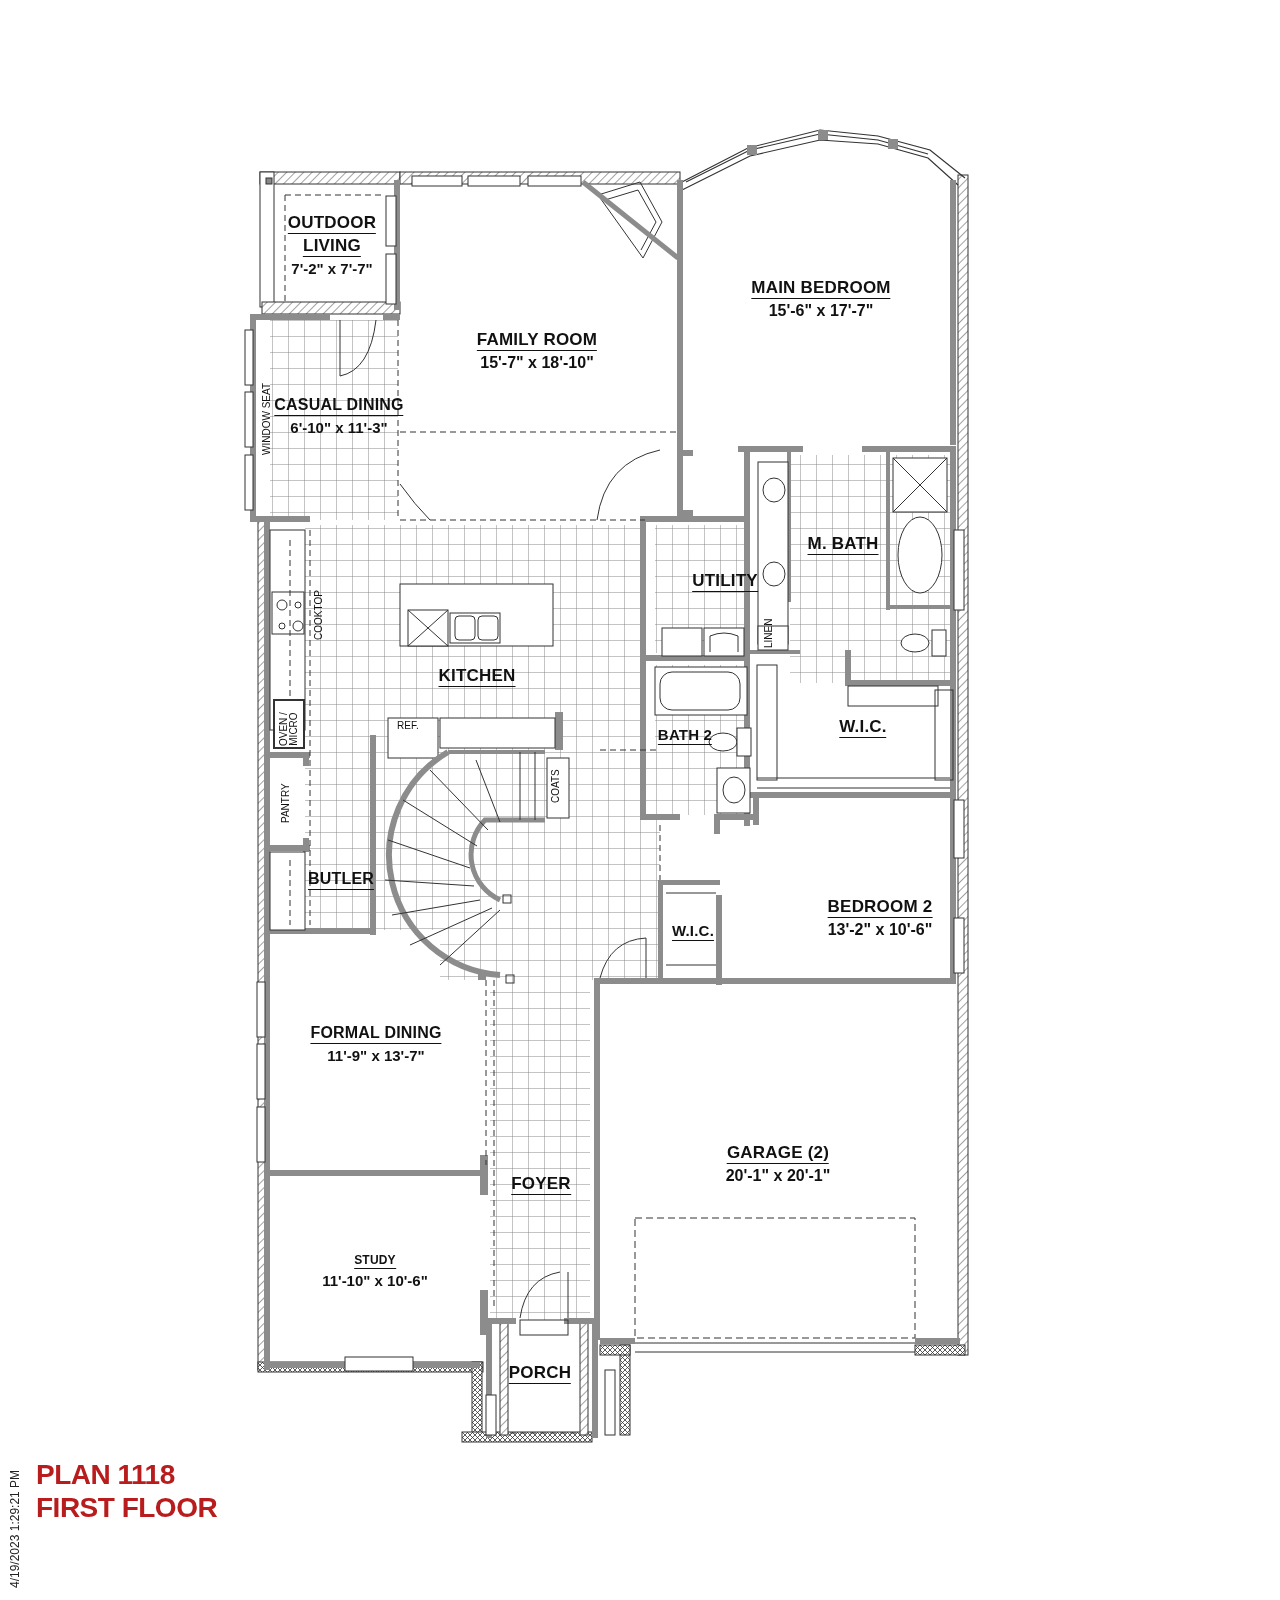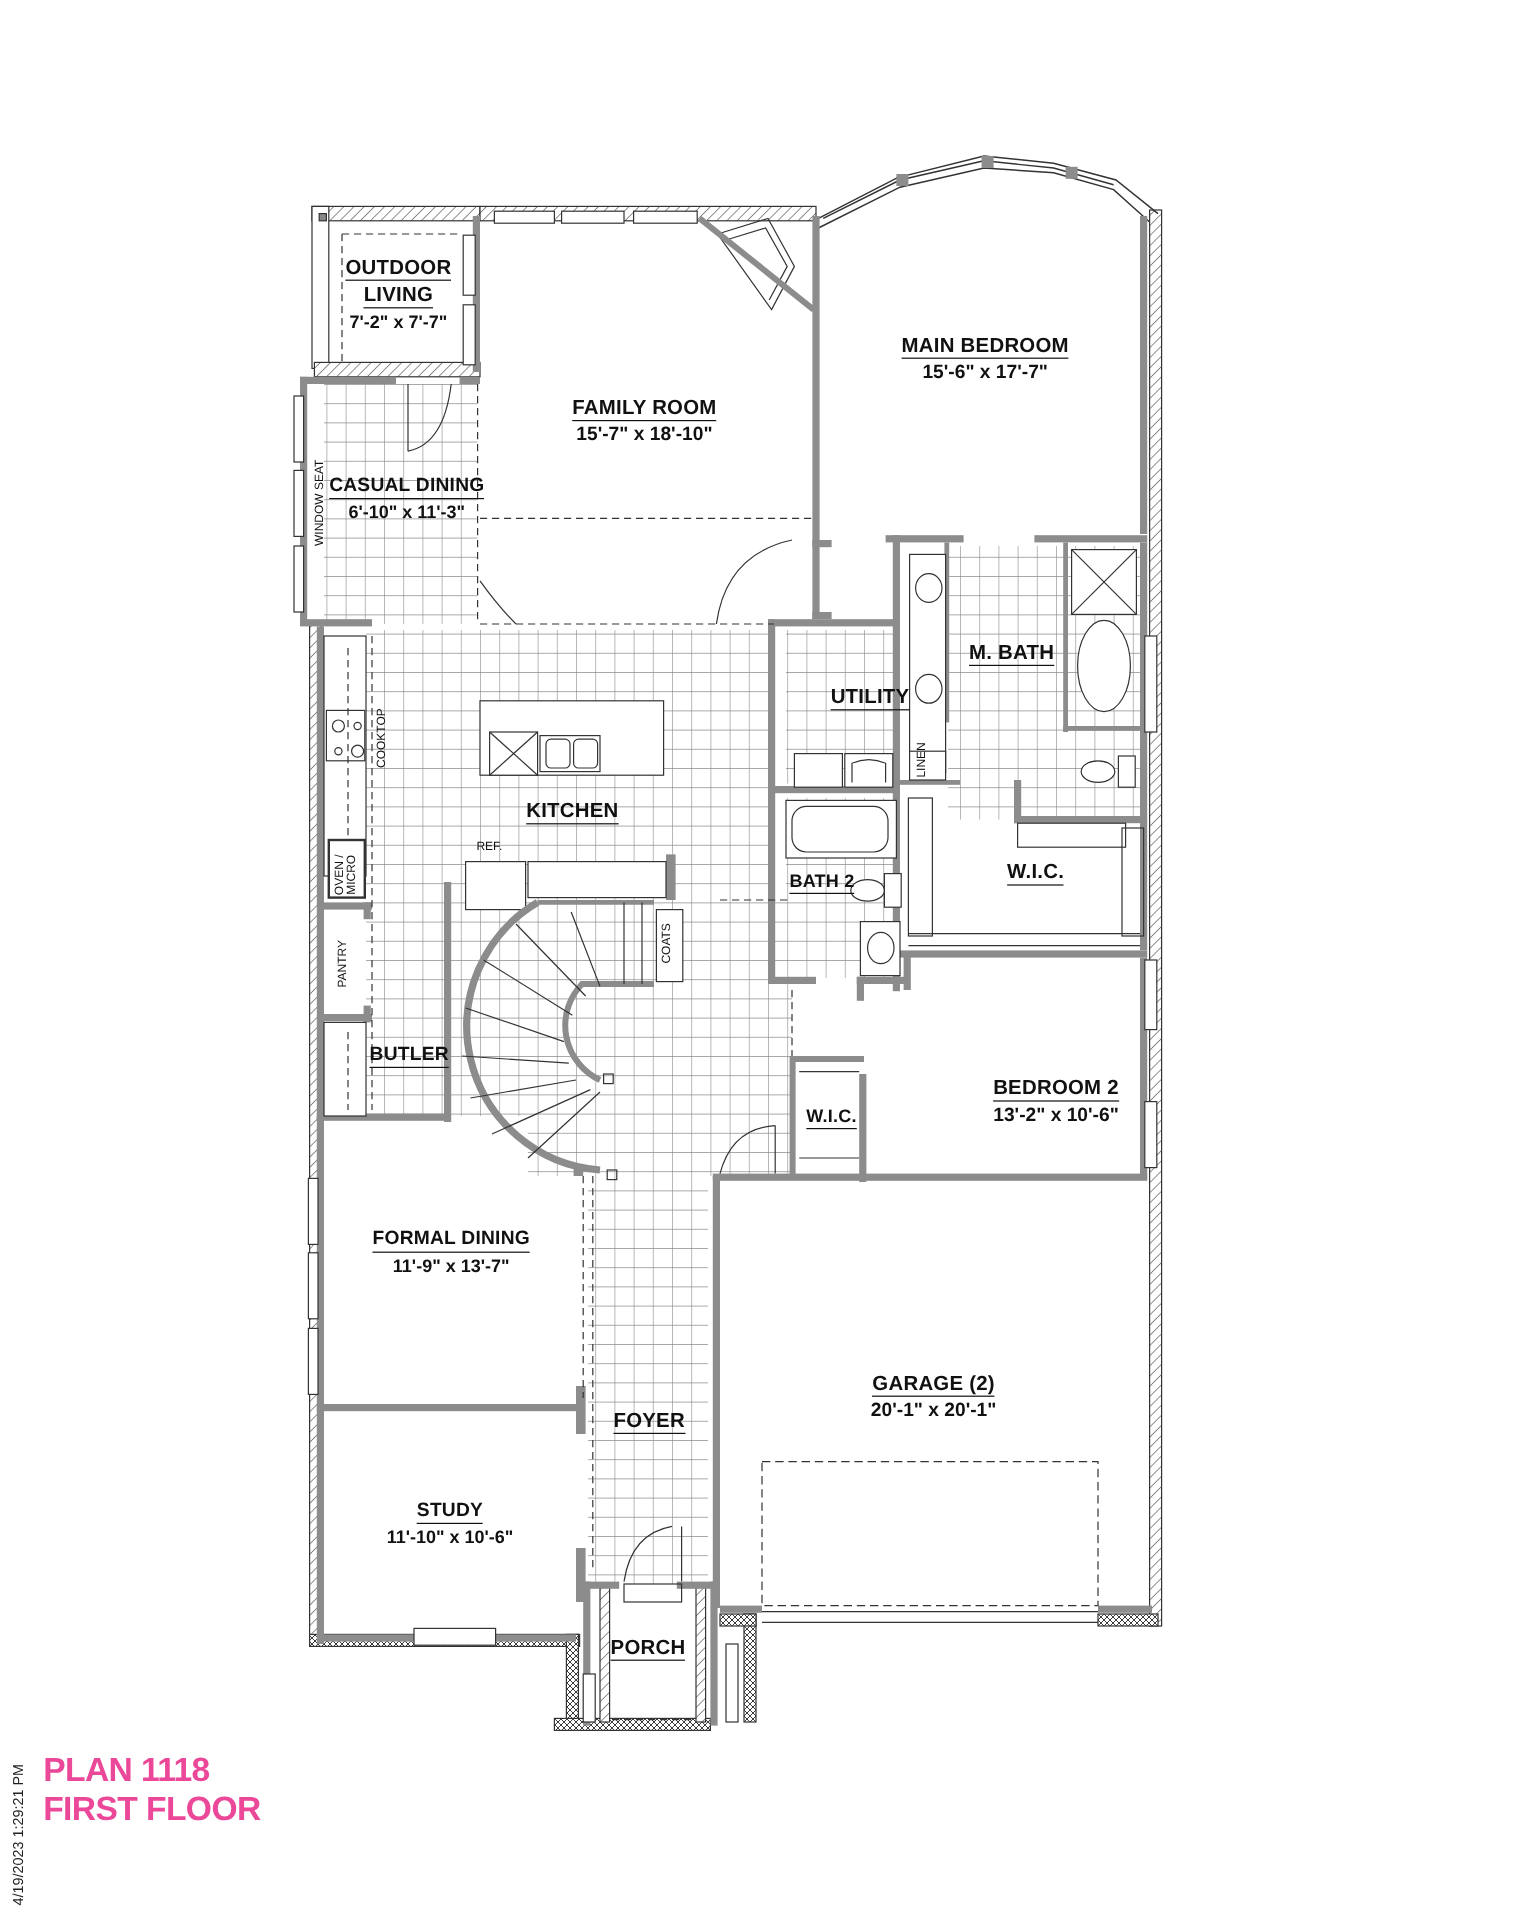--- a/index.html
+++ b/index.html
@@ -2,21 +2,21 @@
 <html><head>
 <meta charset="utf-8">
 <style>
   html, body { margin:0; padding:0; background:#ffffff; }
   body { width:1280px; height:1600px; position:relative; overflow:hidden; font-family:"Liberation Sans", sans-serif; }
   #plan { position:absolute; left:0; top:0; }
   .lbl { position:absolute; text-align:center; font-family:"Liberation Sans", sans-serif; color:#111; font-weight:bold; line-height:1; transform:translateX(-50%); white-space:nowrap; }
   .lbl .name { display:inline-block; font-size:17px; border-bottom:1.5px solid #111; padding-bottom:2px; letter-spacing:0.2px; }
   .lbl .dim { display:block; font-size:16px; margin-top:4px; font-weight:bold; }
   .vlbl { position:absolute; font-family:"Liberation Sans", sans-serif; font-size:10px; color:#111; white-space:nowrap; transform-origin:left top; }
-  .title { position:absolute; left:36px; top:1458px; font-family:"Liberation Sans", sans-serif; font-weight:bold; font-size:28px; line-height:33px; color:#ec4899; letter-spacing:-0.5px; }
+  .title { position:absolute; left:36px; top:1458px; font-family:"Liberation Sans", sans-serif; font-weight:bold; font-size:28px; line-height:33px; color:#b91c1c; letter-spacing:-0.5px; }
   .stamp { position:absolute; left:8px; top:1588px; font-family:"Liberation Sans", sans-serif; font-size:12px; color:#222; transform:rotate(-90deg); transform-origin:left top; white-space:nowrap; }
 </style>
 </head>
 <body>
 
 <svg id="plan" width="1280" height="1600" viewBox="0 0 1280 1600" xmlns="http://www.w3.org/2000/svg">
   <defs>
     <pattern id="tile" width="16" height="16" patternUnits="userSpaceOnUse" x="0" y="0">
       <rect width="16" height="16" fill="#fff"></rect>
       <path d="M16 0 L0 0 0 16" fill="none" stroke="#8a8a8a" stroke-width="1"></path>
@@ -366,36 +366,36 @@
 <div class="lbl" style="left:778px; top:1144px;text-align:center;">
   <span class="name">GARAGE (2)</span>
   <span class="dim">20'-1" x 20'-1"</span>
 </div>
 
 <div class="lbl" style="left:541px; top:1175px;">
   <span class="name">FOYER</span>
 </div>
 
 <div class="lbl" style="left:375px; top:1251px;">
-  <span class="name" style="font-size:16px;">STUDY</span>
+  <span class="name" style="font-size:12px;">STUDY</span>
   <span class="dim" style="font-size:15px;">11'-10" x 10'-6"</span>
 </div>
 
 <div class="lbl" style="left:540px; top:1364px;">
   <span class="name">PORCH</span>
 </div>
 
 <div class="vlbl" style="left:261px; top:455px; transform:rotate(-90deg);">WINDOW SEAT</div>
 <div class="vlbl" style="left:313px; top:640px; transform:rotate(-90deg);">COOKTOP</div>
 <div class="vlbl" style="left:279px; top:746px; transform:rotate(-90deg); line-height:10px; text-align:center;">
   <span>OVEN /</span><br>
   <span>MICRO</span>
 </div>
 <div class="vlbl" style="left:280px; top:823px; transform:rotate(-90deg);">PANTRY</div>
-<div class="vlbl" style="left:397px; top:700px;text-align:center;">REF.</div>
+<div class="vlbl" style="left:397px; top:720px;text-align:center;">REF.</div>
 <div class="vlbl" style="left:550px; top:803px; transform:rotate(-90deg);">COATS</div>
 <div class="vlbl" style="left:763px; top:648px; transform:rotate(-90deg);">LINEN</div>
 
 <div class="title">
   <div>PLAN 1118</div>
   <div>FIRST FLOOR</div>
 </div>
 <div class="stamp">4/19/2023 1:29:21 PM</div>
 
 </body></html>

